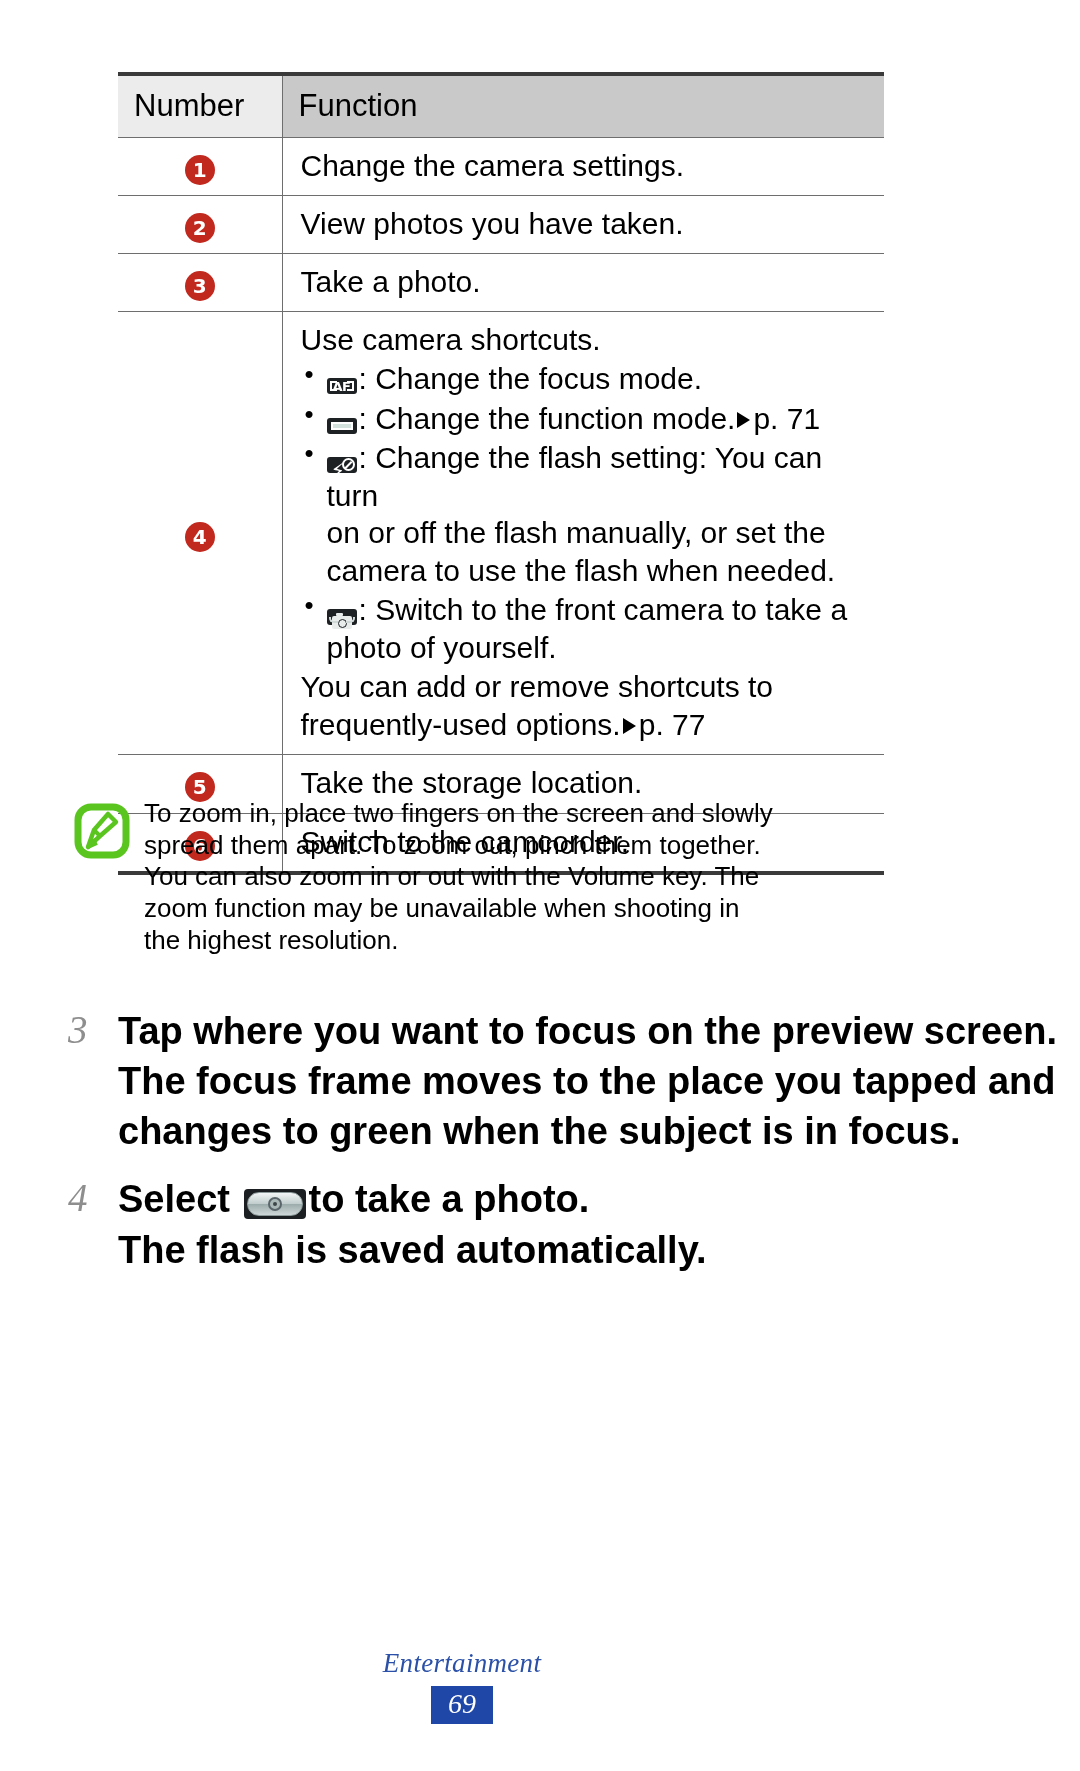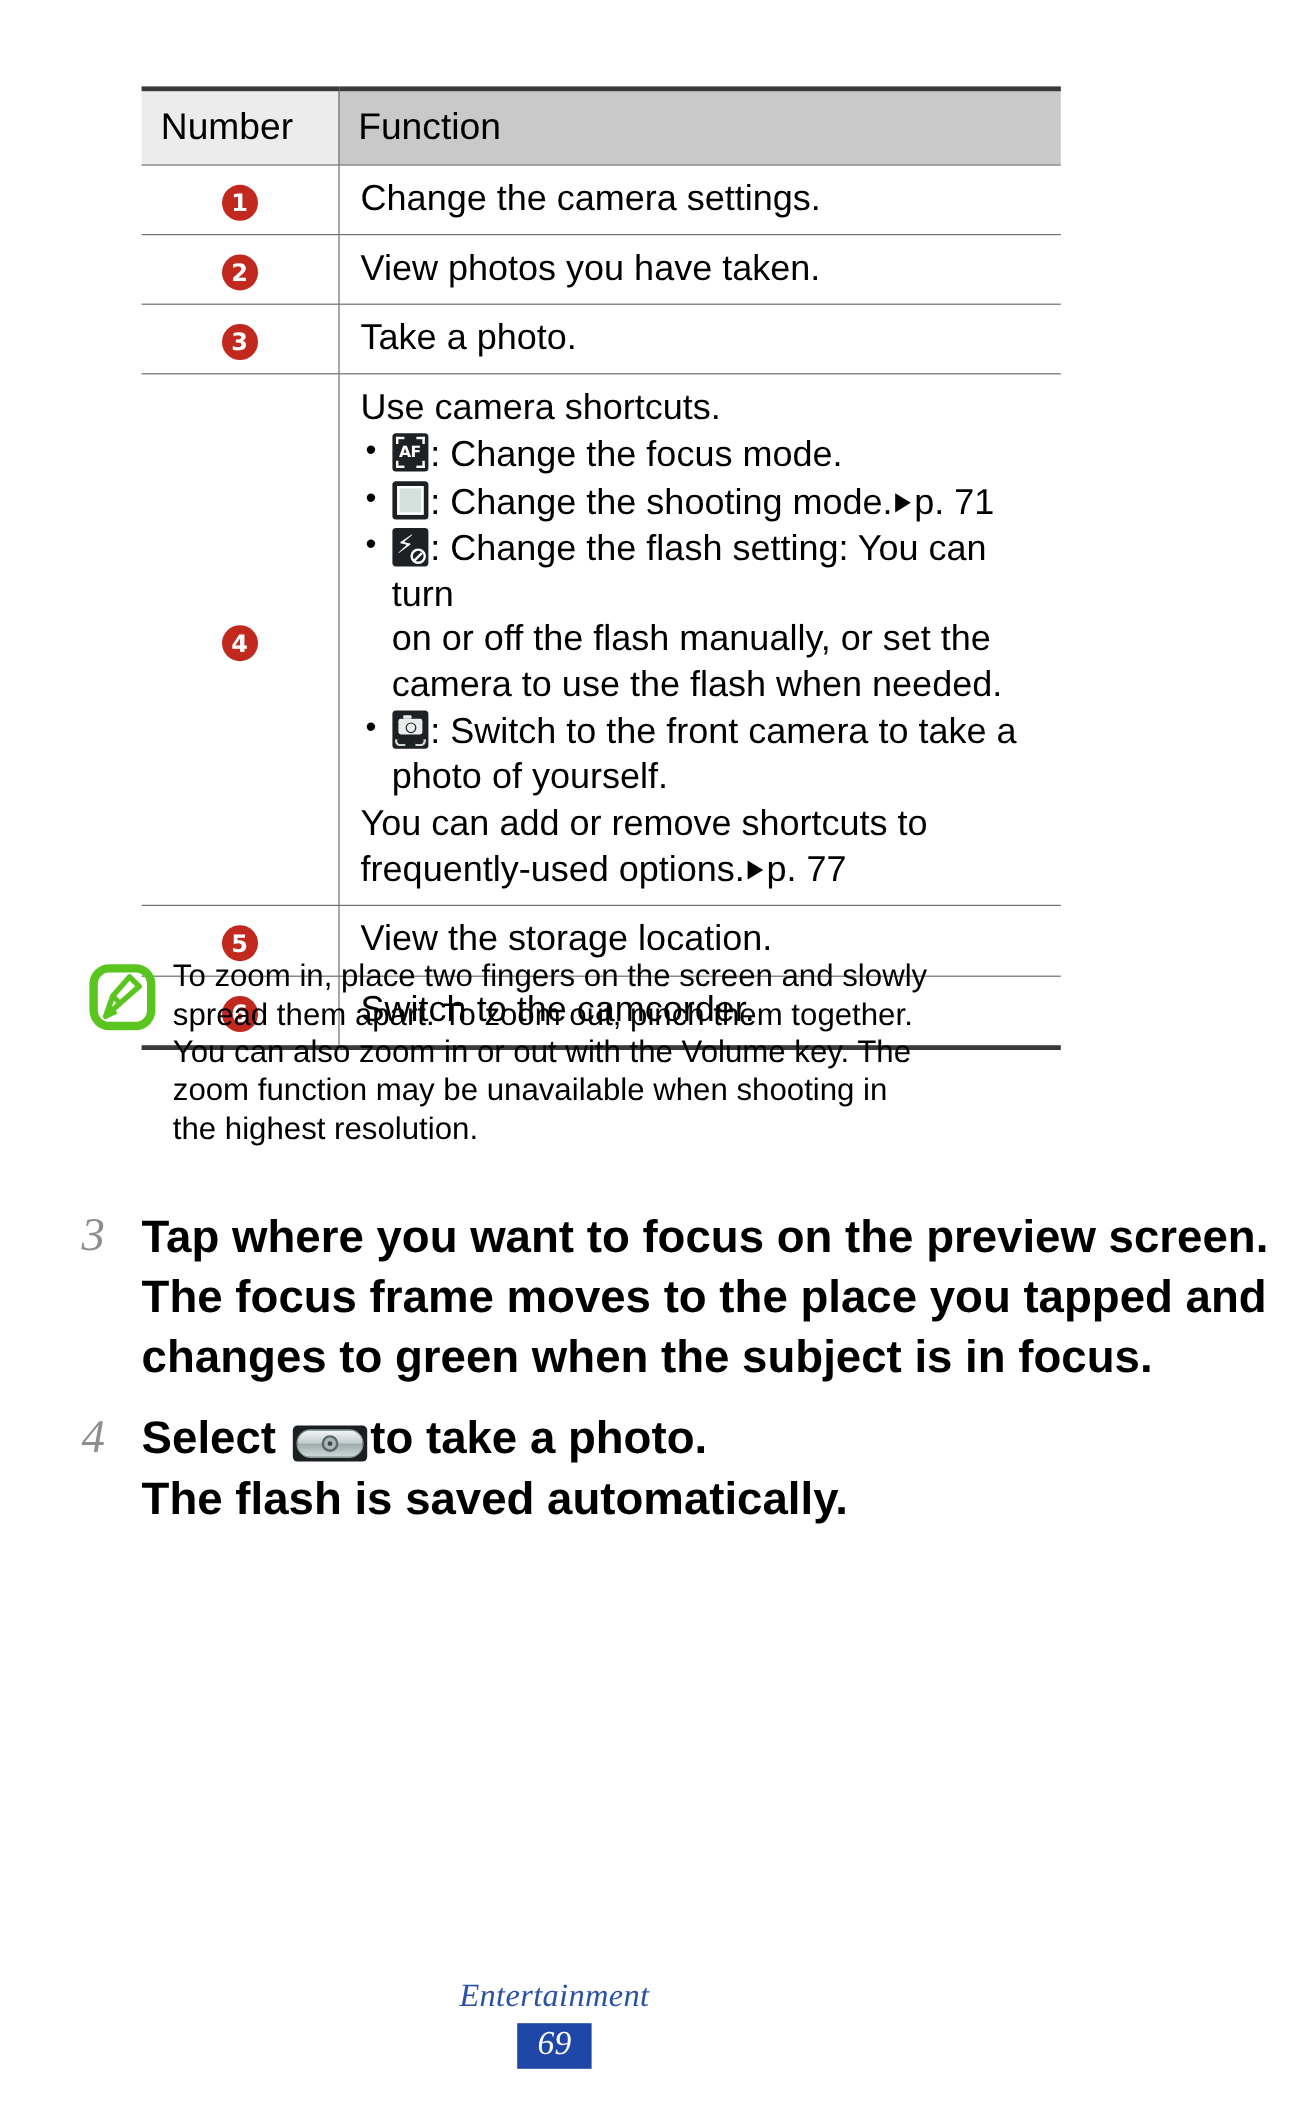--- a/index.html
+++ b/index.html
@@ -110,21 +110,21 @@
   }
   .cont-line { display: block; margin-left: 0; }
   .tail-lines { margin-top: 1px; }
   .tail-lines div { line-height: 1.25; }
 
   
   .chip {
     display: inline-block;
     vertical-align: -5px;
     width: 30px;
-    height: 32px;
+    height: 16px;
     position: relative;
     background: #1d2124;
     border-radius: 3px;
     margin: 0 2px 0 0;
   }
   
   .chip-af .af-txt {
     position: absolute;
     left: 0; right: 0; top: 50%;
     transform: translateY(-50%);
@@ -397,21 +397,21 @@
             <li>
               <span class="chip chip-af">
                 <i class="tl"></i><i class="tr"></i><i class="bl"></i><i class="br"></i>
                 <span class="af-txt">AF</span>
               </span><span>: Change the focus mode.</span>
             </li>
 
             <li>
               <span class="chip chip-shoot">
                 <span class="frame"></span>
-              </span><span>: Change the shooting mode.</span><span class="ref-tri"></span><span>p. 71</span>
+              </span><span>: Change the function mode.</span><span class="ref-tri"></span><span>p. 71</span>
             </li>
 
             <li>
               <span class="chip chip-flash">
                 <span class="bolt">⚡</span>
                 <span class="slash"></span>
               </span><span>: Change the flash setting: You can turn</span>
               <span class="cont-line">on or off the flash manually, or set the</span>
               <span class="cont-line">camera to use the flash when needed.</span>
             </li>
@@ -429,21 +429,21 @@
             <div>You can add or remove shortcuts to</div>
             <div><span>frequently-used options.</span><span class="ref-tri"></span><span>p. 77</span></div>
           </div>
         </td>
       </tr>
 
       <tr>
         <td class="td-num">
           <span class="num-badge">5</span>
         </td>
-        <td class="td-fn">View the storage location.</td>
+        <td class="td-fn">Take the storage location.</td>
       </tr>
 
       <tr>
         <td class="td-num">
           <span class="num-badge">6</span>
         </td>
         <td class="td-fn">Switch to the camcorder.</td>
       </tr>
 
     </tbody>

